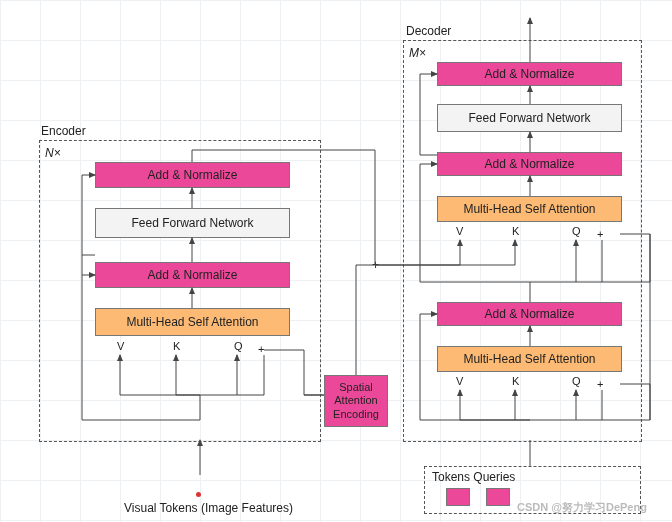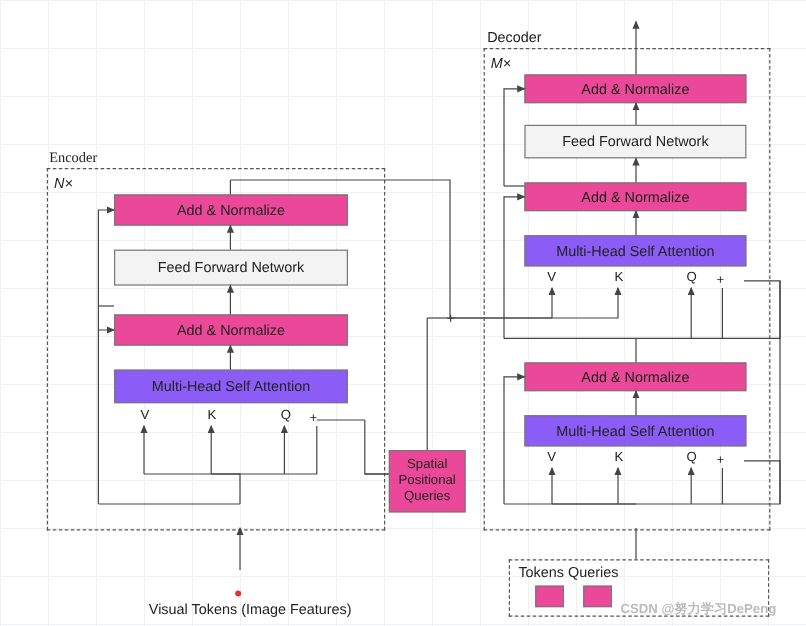--- a/index.html
+++ b/index.html
@@ -26,32 +26,32 @@
     text-align:center;
     display:flex;
     align-items:center;
     justify-content:center;
     box-sizing:border-box;
     padding:2px 4px;
     font-size:12px;
   }
   .white{background:#ec4899;}
   .lgrey{background:#f3f3f3;}
-  .grey{background:#8b5cf6;}
+  .grey{background:#fdba74;}
   .label{position:absolute;font-size:12px;text-align:right;}
   .small{font-size:11px;}
   .port{font-size:11px;}
   svg{position:absolute;left:0;top:0;width:672px;height:522px;pointer-events:none}
   svg line,svg polyline{stroke:#444;stroke-width:1;fill:none}
   .watermark{position:absolute;font-size:11px;color:#bbb}
 </style>
 </head>
 <body>
 
-<div class="label" style="left:41px;top:124px;font-family:Liberation Serif, serif;">Encoder</div>
+<div class="label" style="left:41px;top:124px;">Encoder</div>
 <div class="dashed-box" style="left:39px;top:140px;width:280px;height:300px;"></div>
 <div class="label" style="left:45px;top:146px;font-style:italic">N×</div>
 
 <div class="block white" style="left:95px;top:162px;width:195px;height:26px;">Add &amp; Normalize</div>
 <div class="block lgrey" style="left:95px;top:208px;width:195px;height:30px;">Feed Forward Network</div>
 <div class="block white" style="left:95px;top:262px;width:195px;height:26px;">Add &amp; Normalize</div>
 <div class="block grey" style="left:95px;top:308px;width:195px;height:28px;">Multi-Head Self Attention</div>
 
 <span class="label port" style="left:117px;top:340px;">V</span>
 <span class="label port" style="left:173px;top:340px;">K</span>
@@ -73,21 +73,21 @@
 <span class="label port" style="left:597px;top:228px;">+</span>
 
 <div class="block white" style="left:437px;top:302px;width:185px;height:24px;">Add &amp; Normalize</div>
 <div class="block grey" style="left:437px;top:346px;width:185px;height:26px;">Multi-Head Self Attention</div>
 
 <span class="label port" style="left:456px;top:375px;">V</span>
 <span class="label port" style="left:512px;top:375px;">K</span>
 <span class="label port" style="left:572px;top:375px;">Q</span>
 <span class="label port" style="left:597px;top:378px;">+</span>
 
-<div class="block white small" style="left:324px;top:375px;width:64px;height:52px;line-height:1.2">Spatial Positional Queries</div>
+<div class="block white small" style="left:324px;top:375px;width:64px;height:52px;line-height:1.2">Spatial Attention Encoding</div>
 
 <span class="label" style="left:372px;top:258px;">+</span>
 
 <div class="label" style="left:124px;top:501px;">Visual Tokens (Image Features)</div>
 
 <div style="position:absolute;left:196px;top:492px;width:5px;height:5px;border-radius:50%;background:#d33;"></div>
 
 <div class="dashed-box" style="left:424px;top:466px;width:215px;height:46px;"></div>
 <div class="label" style="left:432px;top:470px;">Tokens Queries</div>
 <div class="block white" style="left:446px;top:488px;width:24px;height:18px;"></div>

